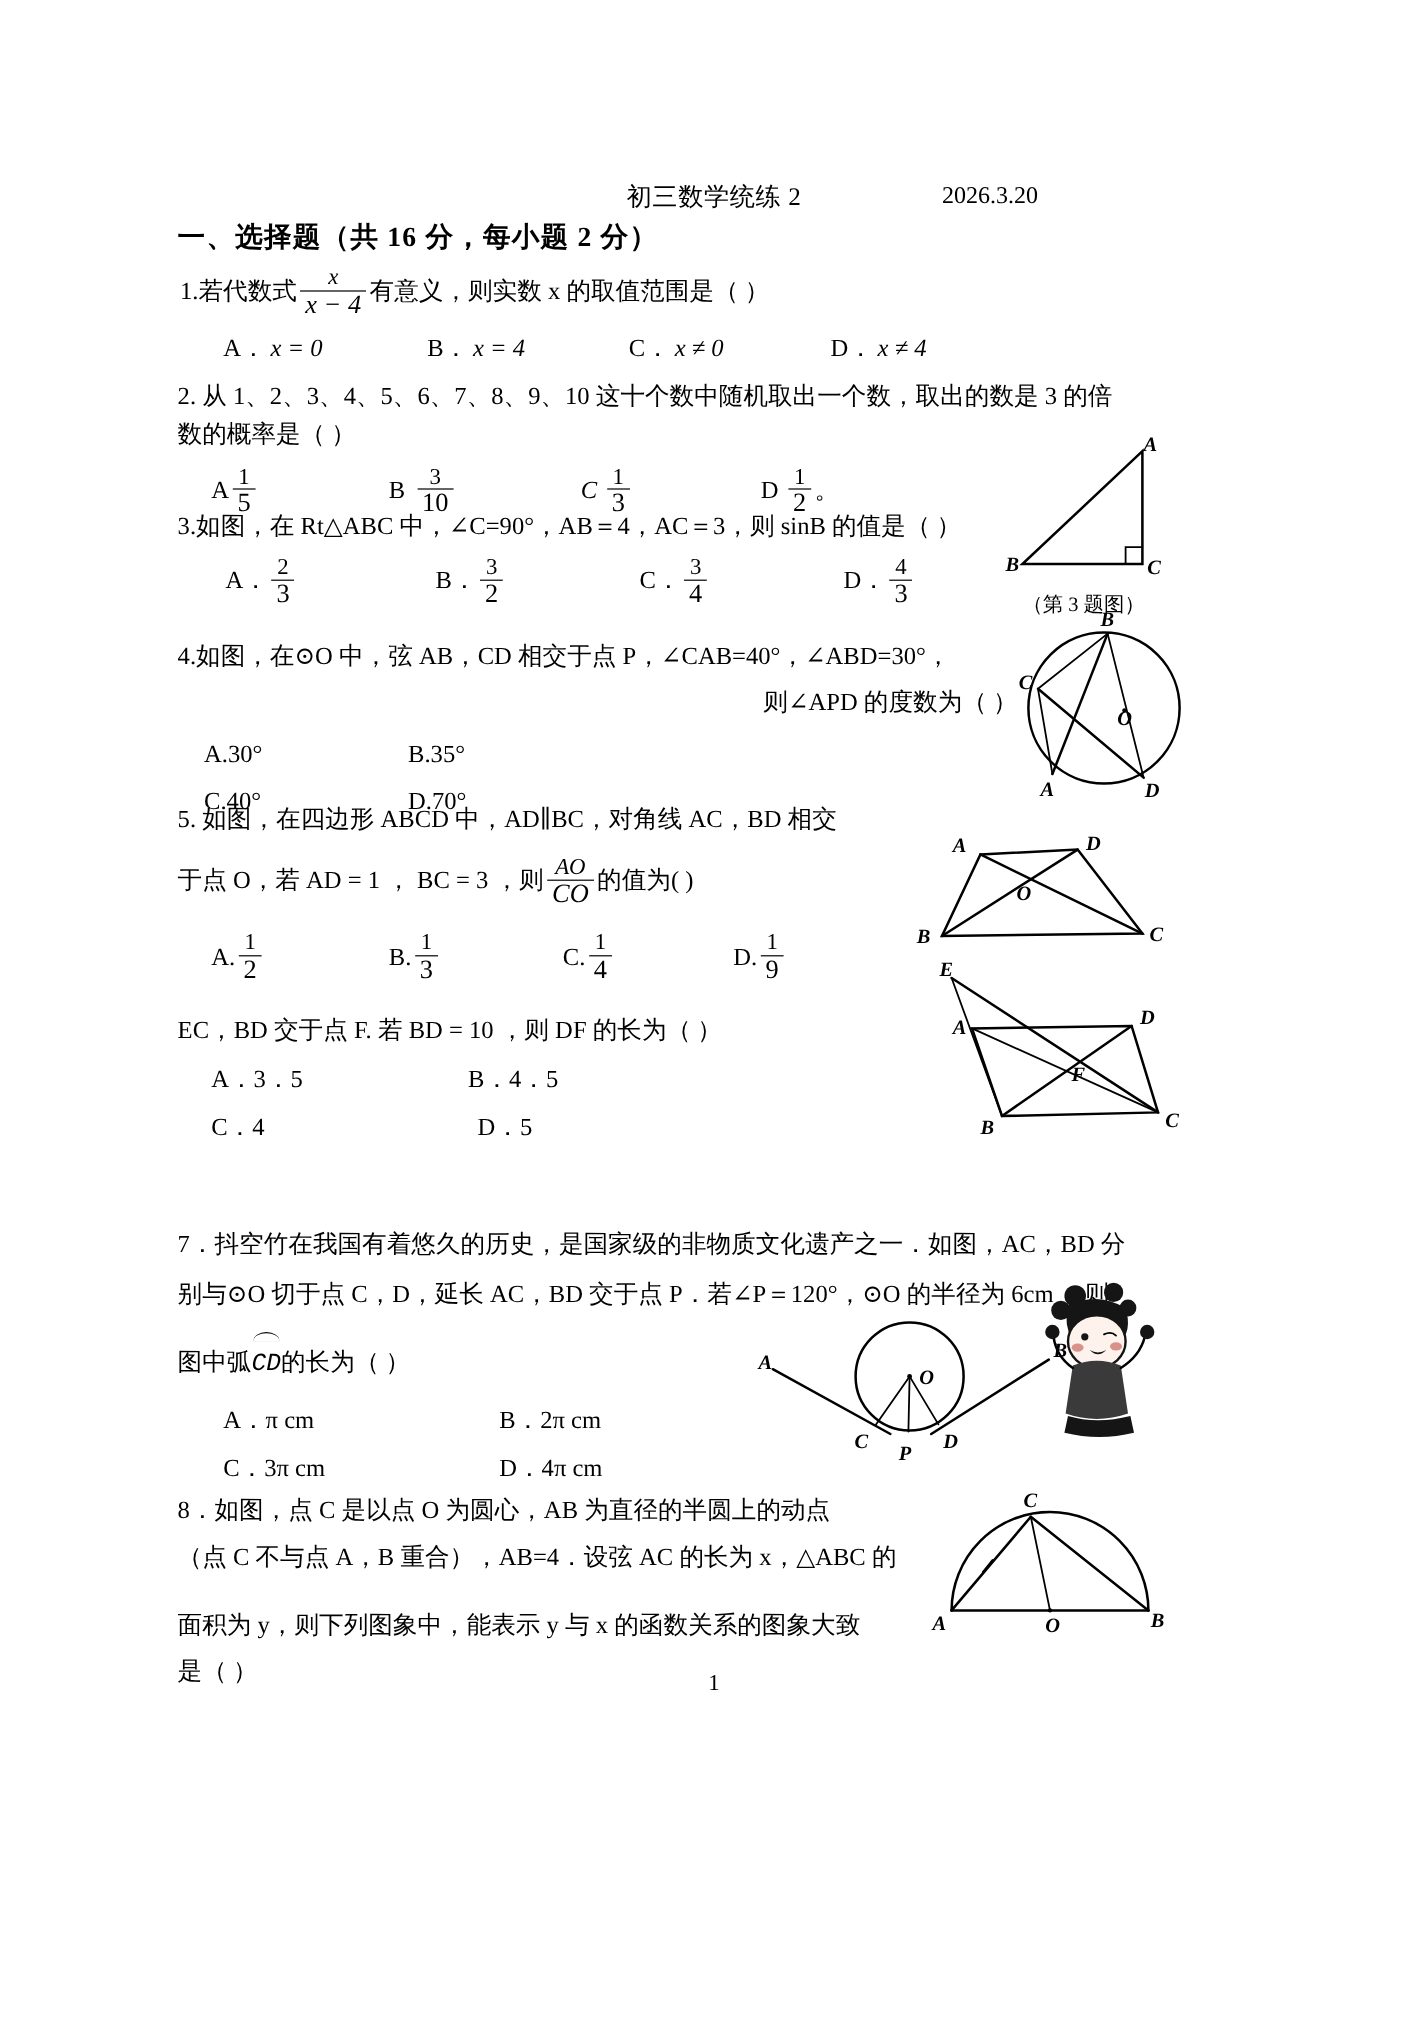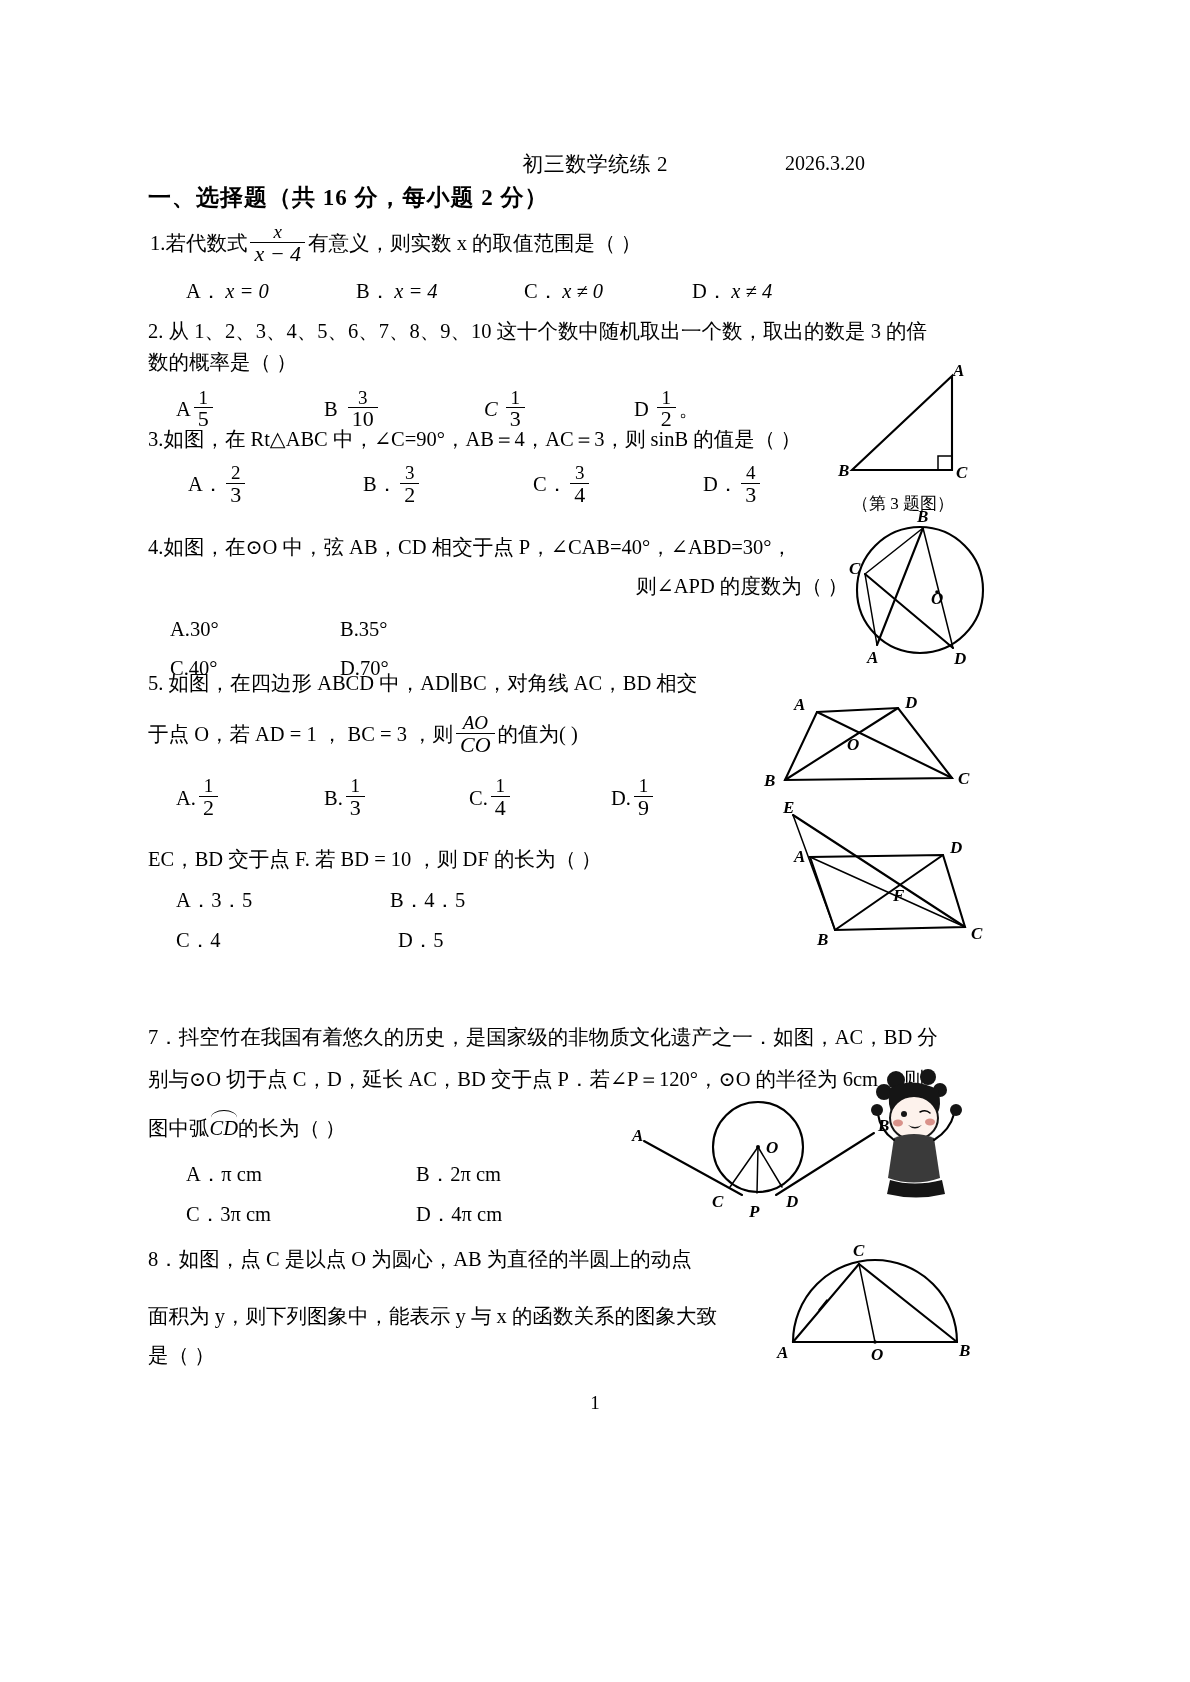--- a/index.html
+++ b/index.html
@@ -36,21 +36,21 @@
     display:inline-flex;flex-direction:column;align-items:center;
     vertical-align:-0.62em;margin:0 3px;line-height:1.04;
   }
   .frac .num{padding:0 4px;font-size:19px;}
   .frac .den{padding:0 4px;border-top:1.6px solid #000;font-size:22px;}
 
   .opt-row{display:flex;}
   .opt{display:flex;align-items:center;}
 
   
-  .arc{position:relative;display:inline-block;padding-top:2px;}
+  .arc{position:relative;display:inline-block;padding-top:12px;font-family:Liberation Mono, monospace;}
   .arc:before{
     content:"";position:absolute;left:1px;right:1px;top:-1px;height:7px;
     border-top:1.7px solid #000;border-radius:50%/100% 100% 0 0;
   }
 
   
   .fig{position:absolute;}
   .figcap{font-size:17px;text-align:center;}
   svg{display:block;overflow:visible;}
   .stroke{stroke:#000;fill:none;stroke-width:2.1;stroke-linecap:round;}
@@ -406,20 +406,21 @@
       <path class="stroke" d="M66 72 q16 -10 20 -26"></path>
       <g fill="#151515">
         <circle cx="9" cy="42" r="6"></circle>
         <circle cx="88" cy="42" r="6"></circle>
       </g>
     </svg>
   </div>
 
   <div class="q" style="left:148px;top:1244px;width:640px;">
     <div class="qline bold-num">8．如图，点 C 是以点 O 为圆心，AB 为直径的半圆上的动点</div>
+    <div class="qline" style="margin-top:8px;">（点 C 不与点 A，B 重合），AB=4．设弦 AC 的长为 x，△ABC 的</div>
     <div class="qline" style="margin-top:26px;">面积为 y，则下列图象中，能表示 y 与 x 的函数关系的图象大致</div>
     <div class="qline" style="margin-top:8px;">是（           ）</div>
   </div>
 
   <div class="fig" style="left:775px;top:1238px;">
     <svg width="200" height="125" viewBox="0 0 200 125">
       <path class="stroke" d="M18 104 A82 82 0 0 1 182 104"></path>
       <line class="stroke" x1="18" y1="104" x2="182" y2="104"></line>
       <line class="stroke" x1="18" y1="104" x2="84" y2="26"></line>
       <line class="stroke" x1="84" y1="26" x2="182" y2="104"></line>

